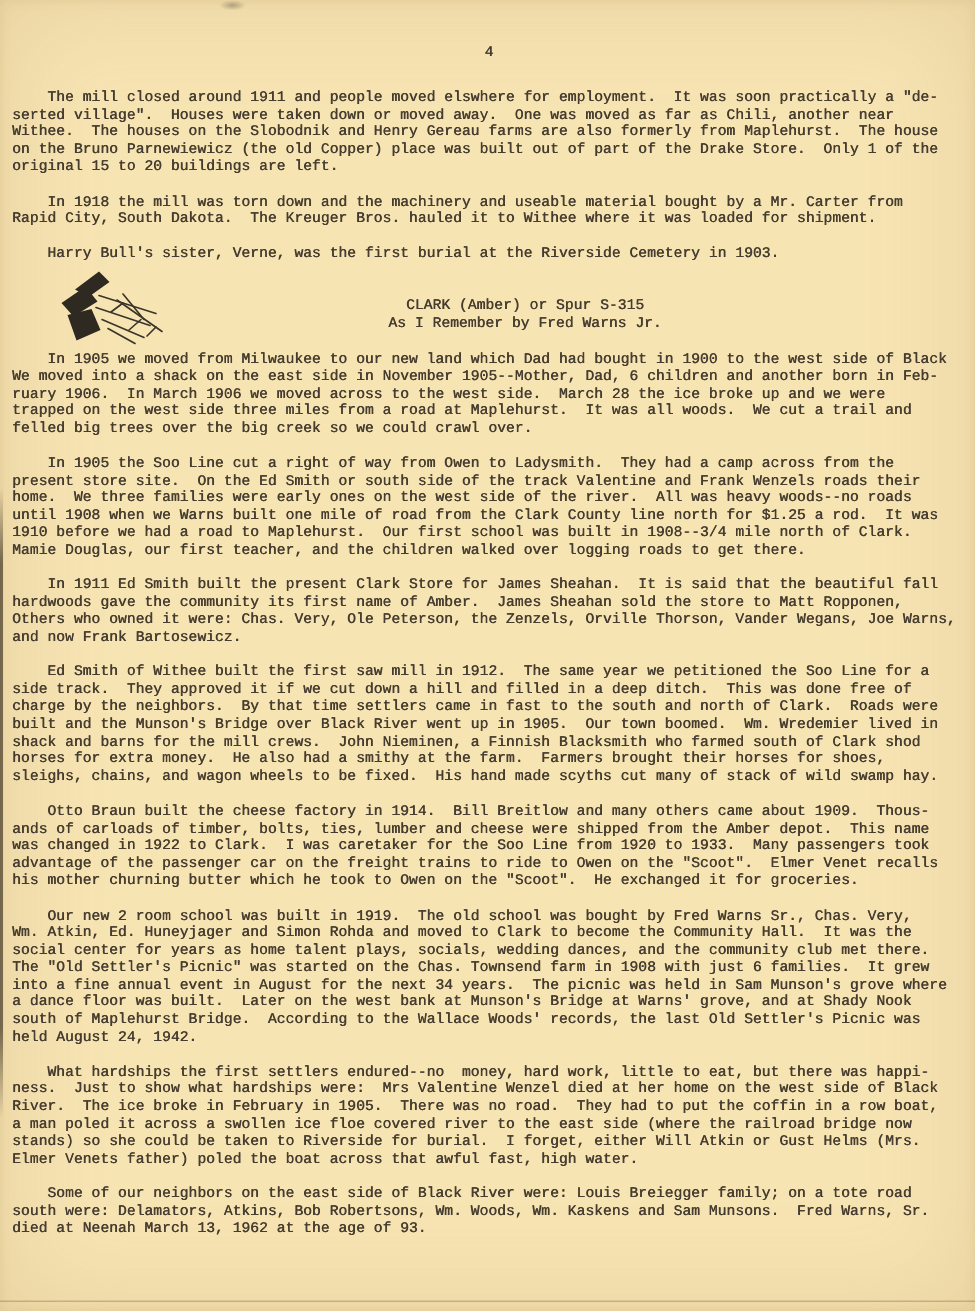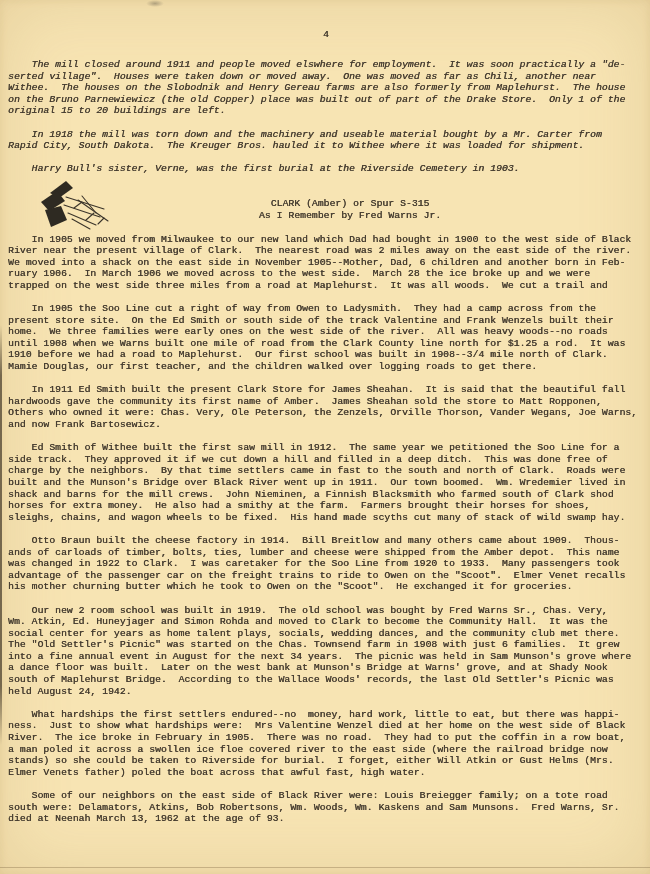--- a/index.html
+++ b/index.html
@@ -11,21 +11,21 @@
     font-family:"Liberation Mono", monospace;
     color:var(--ink,#463d30);
     overflow:hidden;
   }
   .text-col{position:absolute;left:8px;top:0;width:636px;}
   .page-number{
     margin-top:29px;height:12px;
     text-align:center;font-size:9.8px;line-height:11.6px;
     text-shadow:.3px 0 0 currentColor;
   }
-  .paras-start{margin-top:18px;font-style:italic;}
+  .paras-start{margin-top:18px;}
   .para{margin:0 0 11.6px 0;}
   .line{
     white-space:pre;font-size:9.8px;line-height:11.6px;height:11.6px;
     text-shadow:.3px 0 0 currentColor;
     overflow:hidden;
   }
   .heading{
     margin-top:23.2px;margin-bottom:11.6px;
     text-align:center;padding-left:48px;
   }
@@ -94,44 +94,44 @@
       </div>
 
     <div class="heading">
       <div class="line">CLARK (Amber) or Spur S-315</div>
       <div class="line">As I Remember by Fred Warns Jr.</div>
     </div>
 
     <div>
         <div class="para">
           <div class="line">    In 1905 we moved from Milwaukee to our new land which Dad had bought in 1900 to the west side of Black</div>
-          <div class="line">River near the present village of Clark.  The nearest road was 2 miles away on the east side of the river.</div>
           <div class="line">We moved into a shack on the east side in November 1905--Mother, Dad, 6 children and another born in Feb-</div>
           <div class="line">ruary 1906.  In March 1906 we moved across to the west side.  March 28 the ice broke up and we were</div>
           <div class="line">trapped on the west side three miles from a road at Maplehurst.  It was all woods.  We cut a trail and</div>
+          <div class="line">felled big trees over the big creek so we could crawl over.</div>
         </div>
         <div class="para">
           <div class="line">    In 1905 the Soo Line cut a right of way from Owen to Ladysmith.  They had a camp across from the</div>
-          <div class="line">present store site.  On the Ed Smith or south side of the track Valentine and Frank Wenzels built their</div>
+          <div class="line">present store site.  On the Ed Smith or south side of the track Valentine and Frank Wenzels roads their</div>
           <div class="line">home.  We three families were early ones on the west side of the river.  All was heavy woods--no roads</div>
           <div class="line">until 1908 when we Warns built one mile of road from the Clark County line north for $1.25 a rod.  It was</div>
           <div class="line">1910 before we had a road to Maplehurst.  Our first school was built in 1908--3/4 mile north of Clark.</div>
           <div class="line">Mamie Douglas, our first teacher, and the children walked over logging roads to get there.</div>
         </div>
         <div class="para">
           <div class="line">    In 1911 Ed Smith built the present Clark Store for James Sheahan.  It is said that the beautiful fall</div>
           <div class="line">hardwoods gave the community its first name of Amber.  James Sheahan sold the store to Matt Ropponen,</div>
           <div class="line">Others who owned it were: Chas. Very, Ole Peterson, the Zenzels, Orville Thorson, Vander Wegans, Joe Warns,</div>
           <div class="line">and now Frank Bartosewicz.</div>
         </div>
         <div class="para">
           <div class="line">    Ed Smith of Withee built the first saw mill in 1912.  The same year we petitioned the Soo Line for a</div>
           <div class="line">side track.  They approved it if we cut down a hill and filled in a deep ditch.  This was done free of</div>
           <div class="line">charge by the neighbors.  By that time settlers came in fast to the south and north of Clark.  Roads were</div>
-          <div class="line">built and the Munson's Bridge over Black River went up in 1911.  Our town boomed.  Wm. Wredemier lived in</div>
+          <div class="line">built and the Munson's Bridge over Black River went up in 1905.  Our town boomed.  Wm. Wredemier lived in</div>
           <div class="line">shack and barns for the mill crews.  John Nieminen, a Finnish Blacksmith who farmed south of Clark shod</div>
           <div class="line">horses for extra money.  He also had a smithy at the farm.  Farmers brought their horses for shoes,</div>
           <div class="line">sleighs, chains, and wagon wheels to be fixed.  His hand made scyths cut many of stack of wild swamp hay.</div>
         </div>
         <div class="para">
           <div class="line">    Otto Braun built the cheese factory in 1914.  Bill Breitlow and many others came about 1909.  Thous-</div>
           <div class="line">ands of carloads of timber, bolts, ties, lumber and cheese were shipped from the Amber depot.  This name</div>
           <div class="line">was changed in 1922 to Clark.  I was caretaker for the Soo Line from 1920 to 1933.  Many passengers took</div>
           <div class="line">advantage of the passenger car on the freight trains to ride to Owen on the "Scoot".  Elmer Venet recalls</div>
           <div class="line">his mother churning butter which he took to Owen on the "Scoot".  He exchanged it for groceries.</div>

